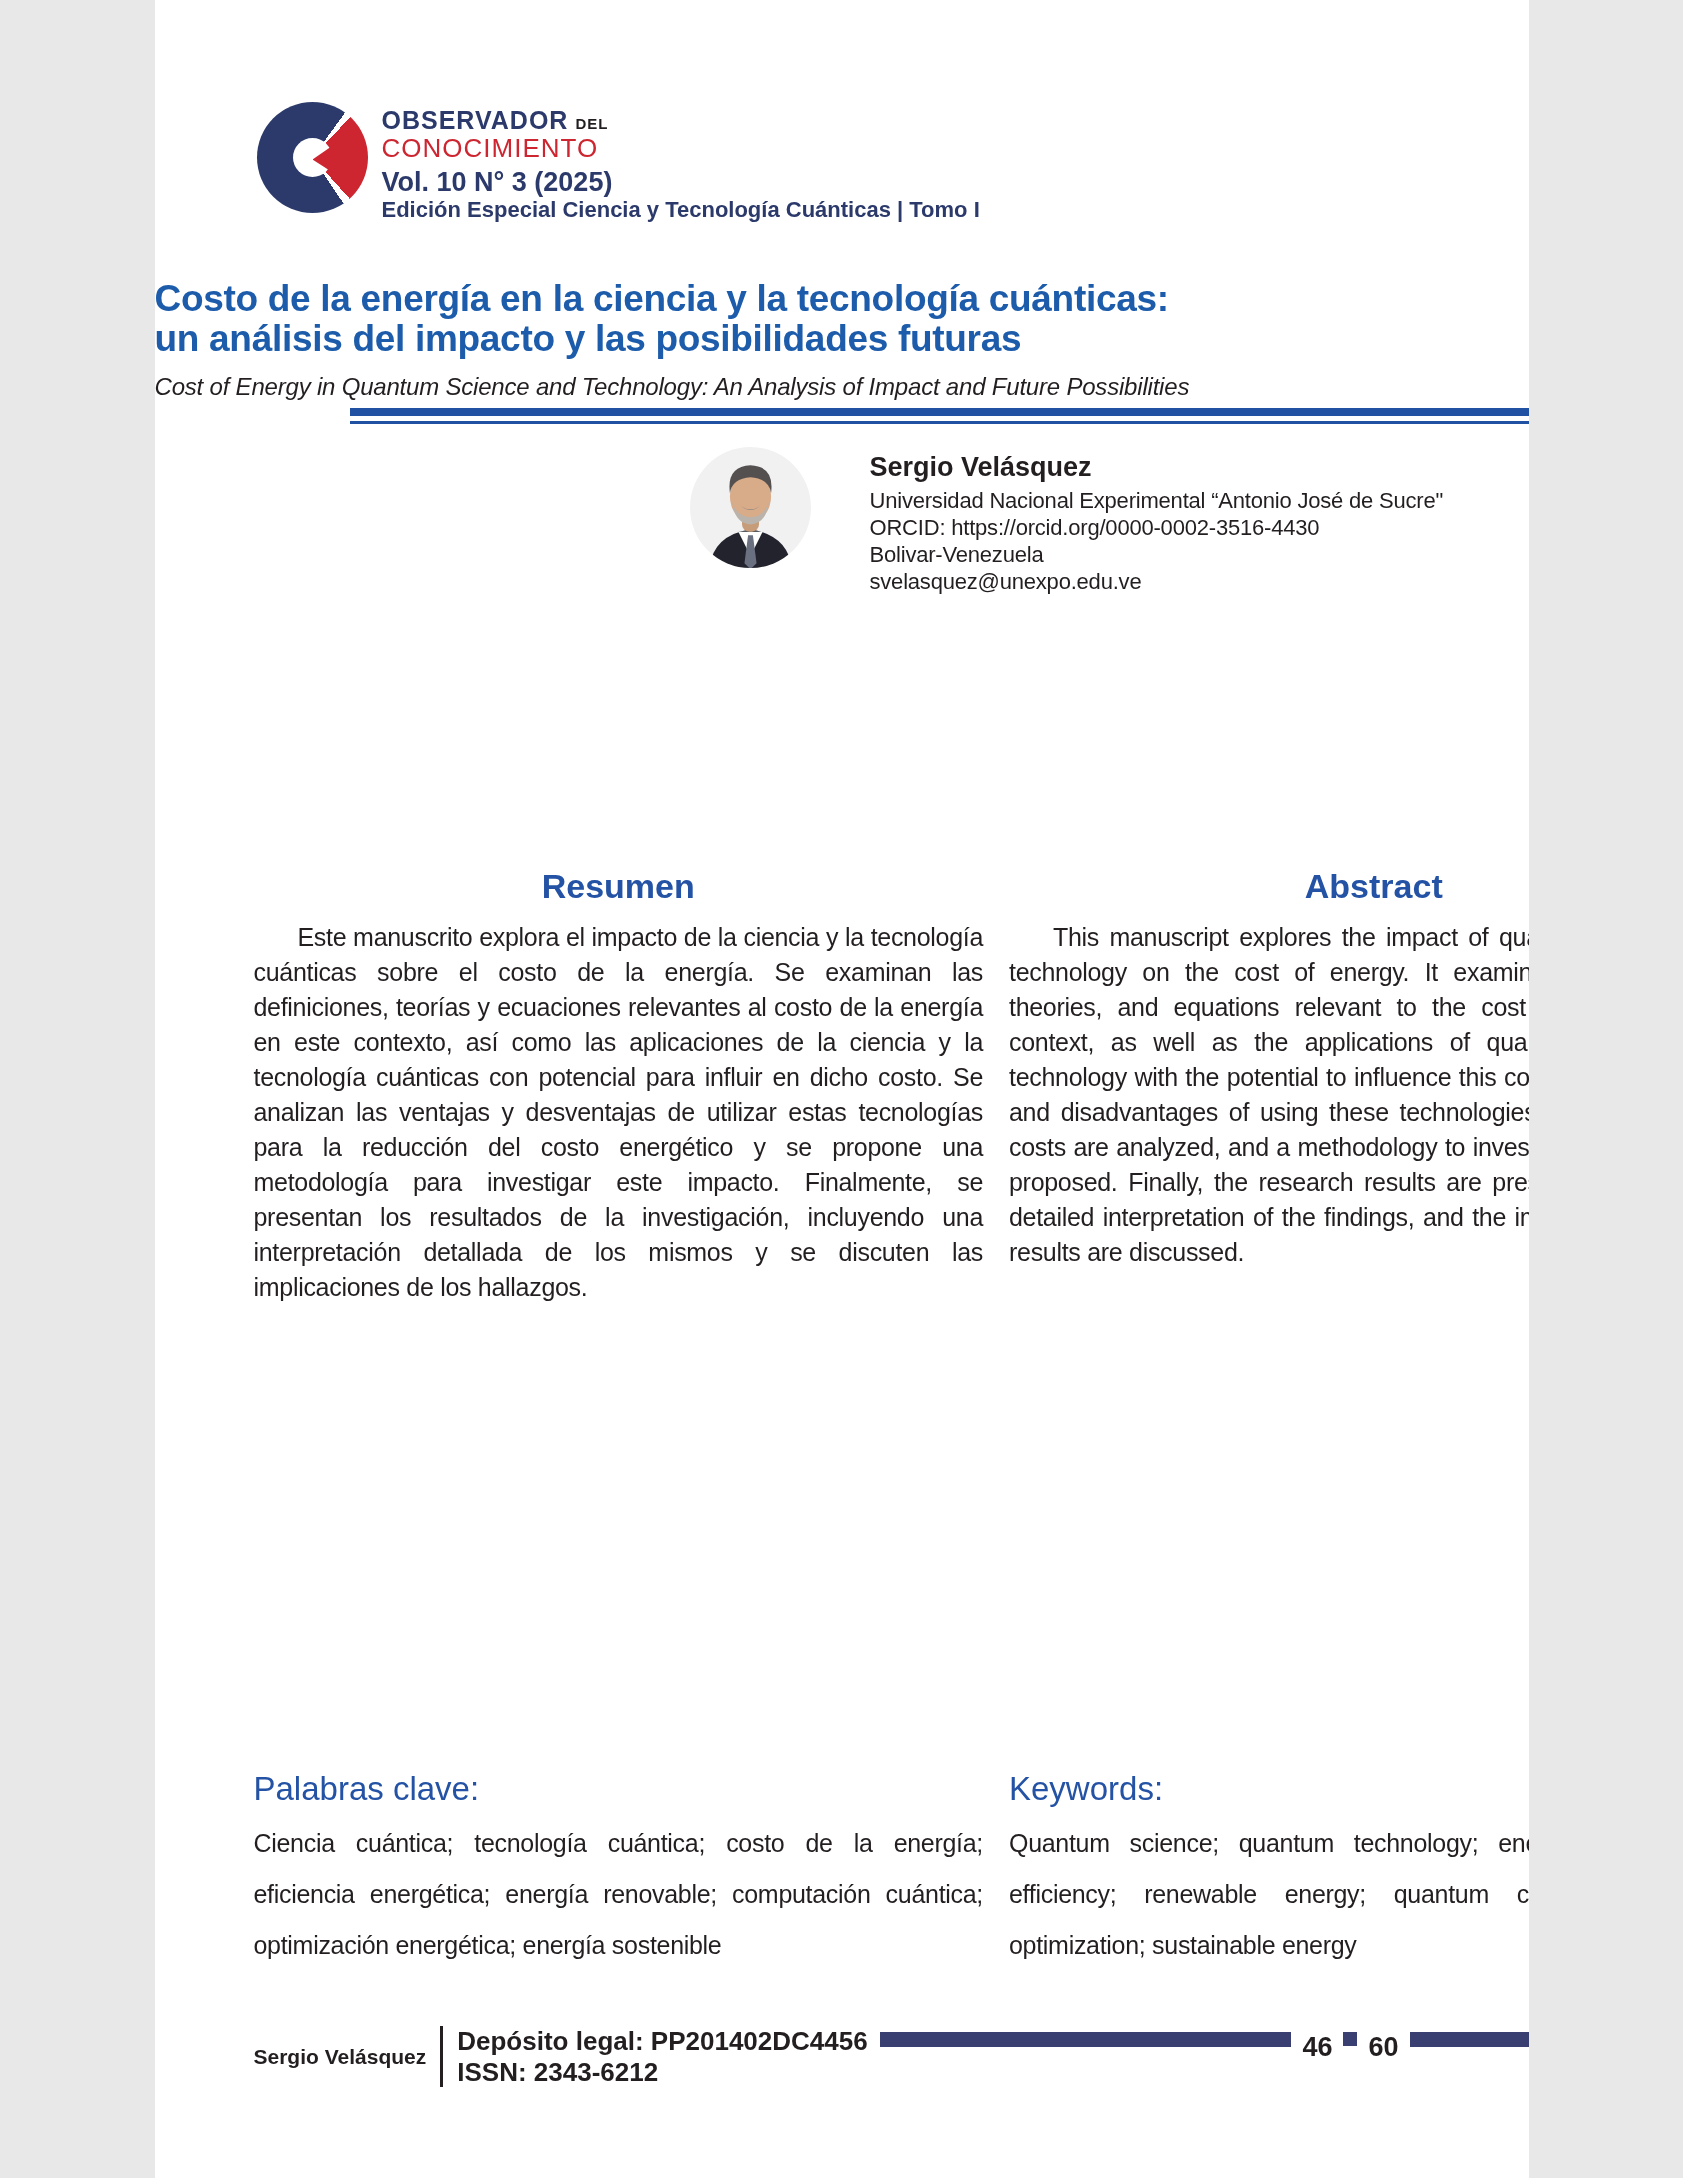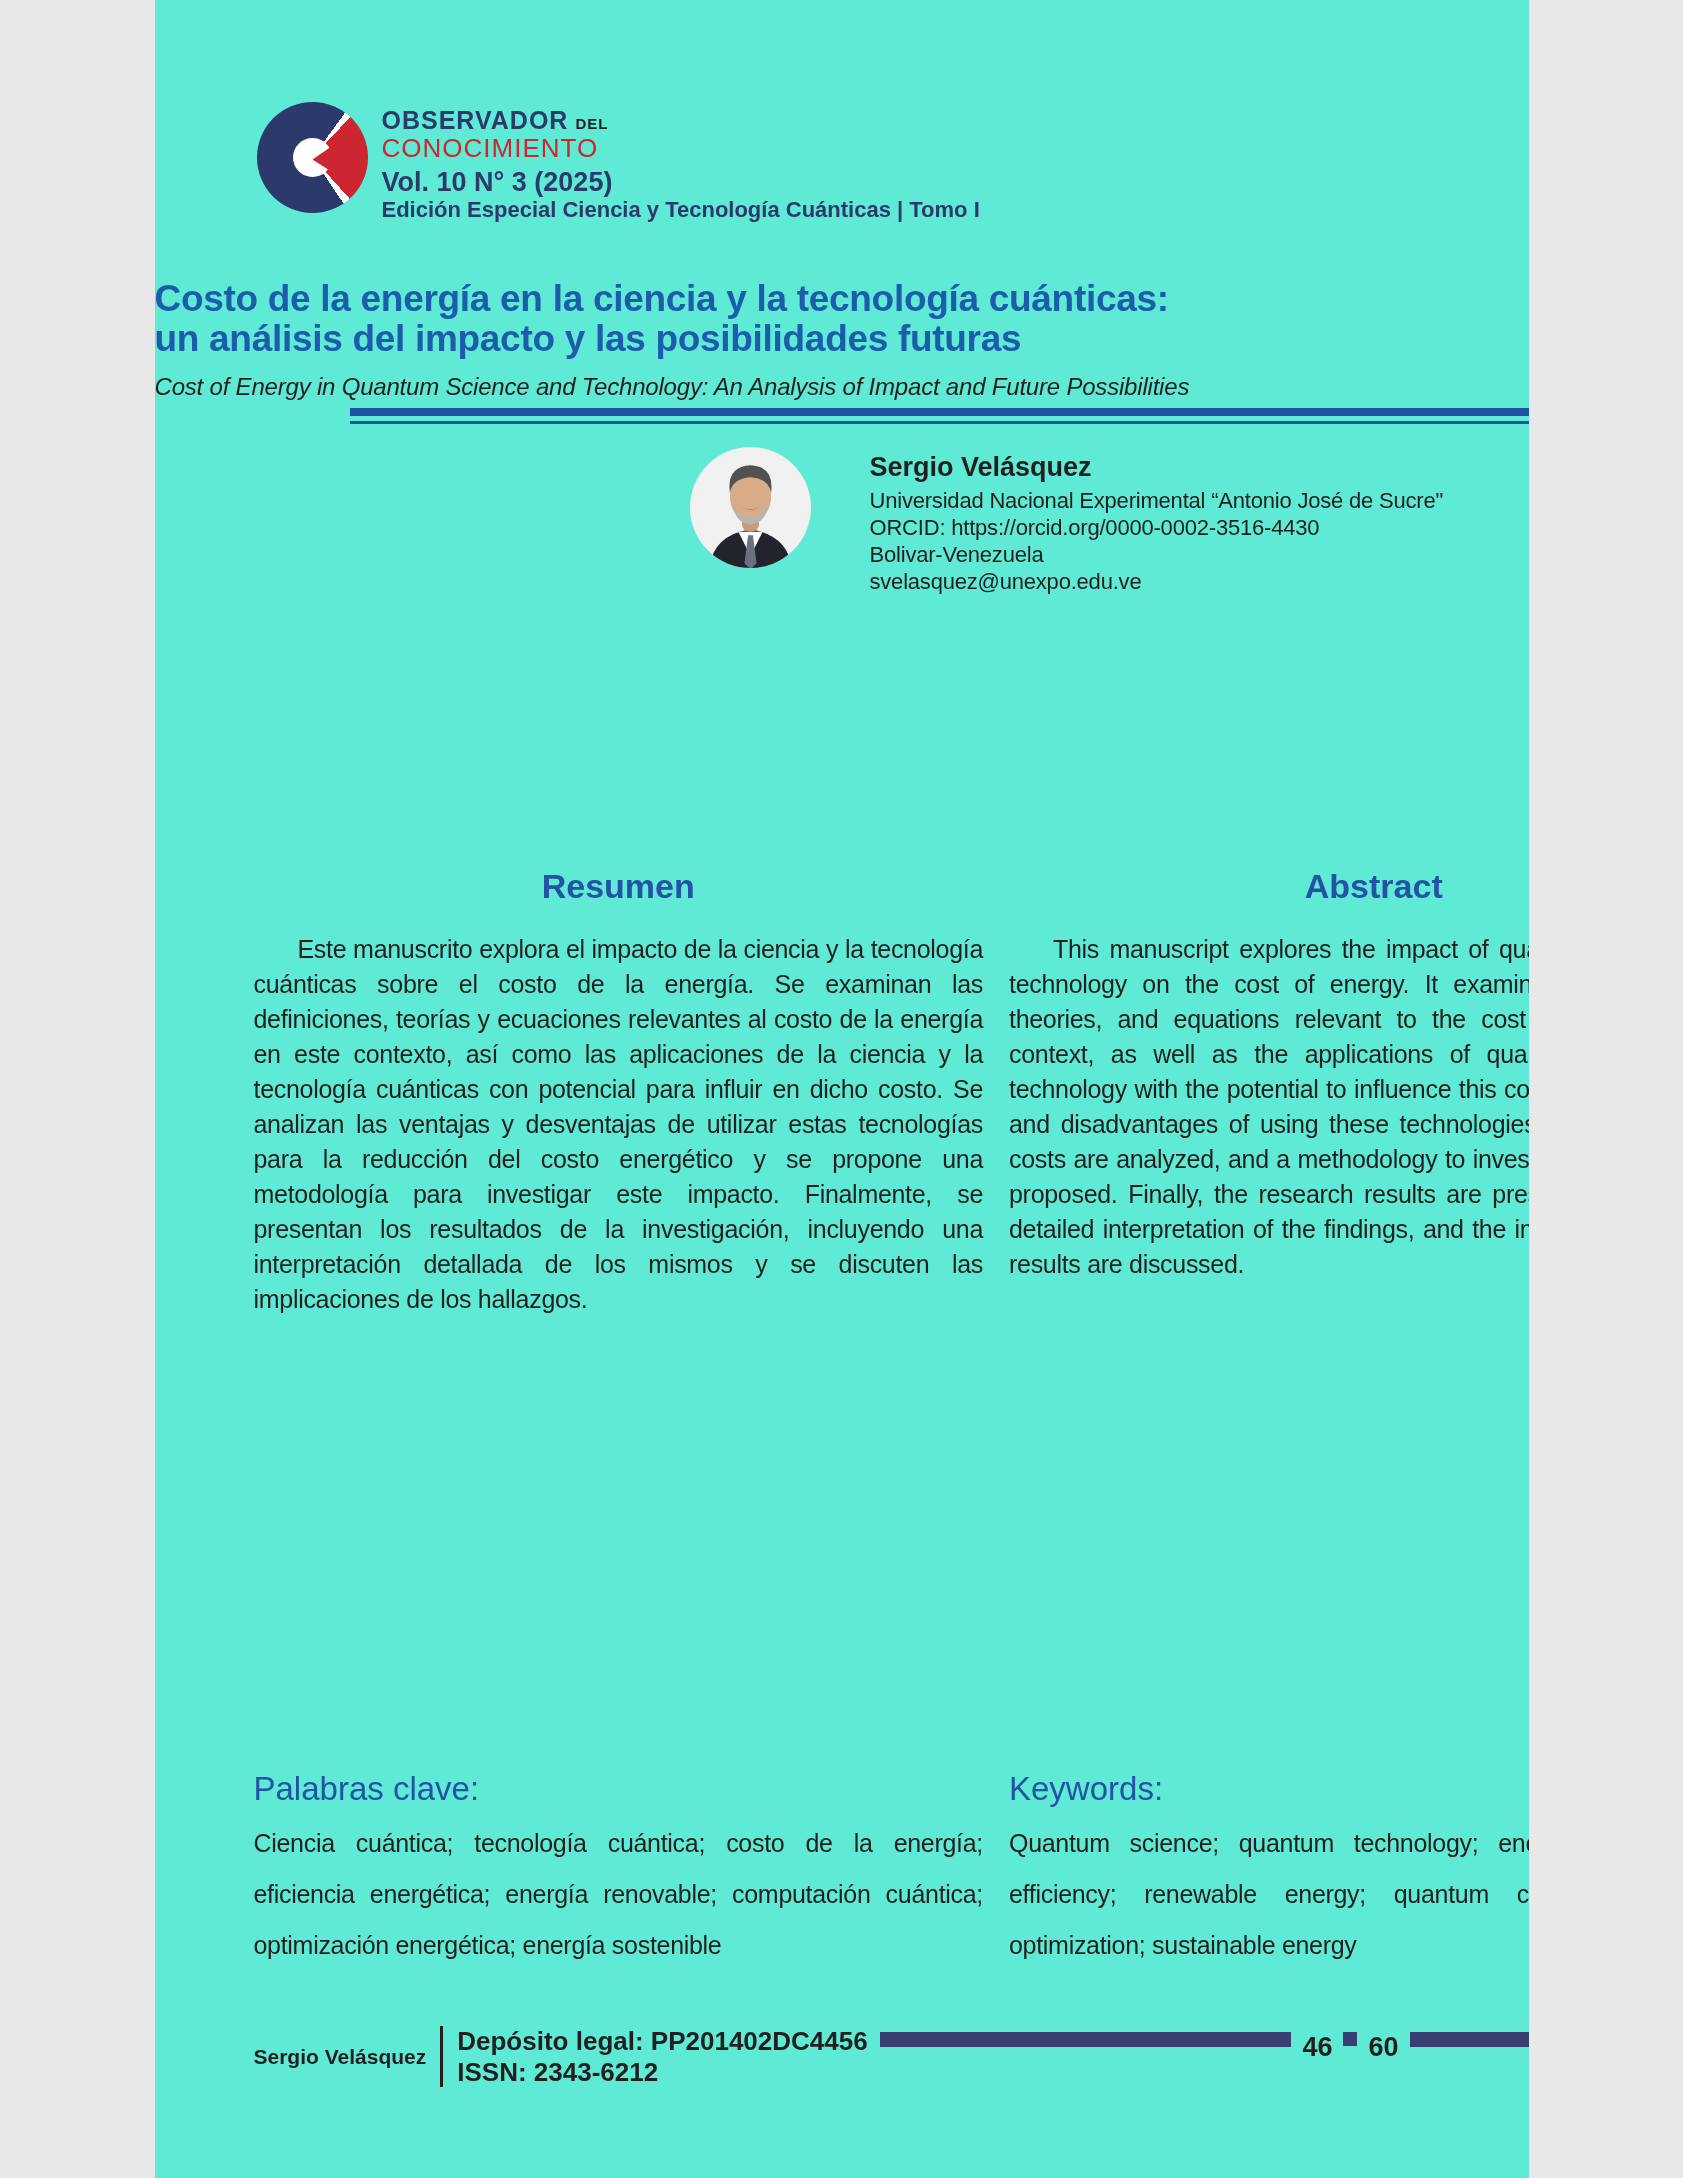--- a/index.html
+++ b/index.html
@@ -2,21 +2,21 @@
 <html style="--navy: #2C3A6B; --red: #CD2630; --title_blue: #1C5CAB; --heading_blue: #2452A4; --rule_blue: #2151A3; --bar_navy: #3A3F72; --text: #231F20;"><head>
 <meta charset="utf-8">
 <style>
   :root{
     --navy:#2C3A6B; --red:#CD2630; --title_blue:#1C5CAB; --heading_blue:#2452A4;
     --rule_blue:#2151A3; --bar_navy:#3A3F72; --text:#231F20;
   }
   *{margin:0;padding:0;box-sizing:border-box;}
   html,body{background:#e8e8e8;}
   .page{
-    position:relative; width:1374px; height:2178px; background:#5eead4; margin:0 auto;
+    position:relative; width:1374px; height:2178px; background:#ffffff; margin:0 auto;
     font-family:"Liberation Sans","DejaVu Sans",sans-serif; color:var(--text,#231F20);
     overflow:hidden;
   }
 
   
   .masthead{position:absolute; top:102px; left:102px; display:flex; gap:14px;}
   .logo{position:relative; width:111px; height:111px; border-radius:50%;
     background:conic-gradient(var(--navy) 0deg 36deg, #fff 36deg 43deg, var(--red) 43deg 138deg,
                #fff 138deg 146deg, var(--navy) 146deg 360deg);}
   .logo::after{content:''; position:absolute; inset:36px; background:#fff; border-radius:50%; z-index:1;}
@@ -41,21 +41,21 @@
   .author-row{position:absolute; top:447px; left:535px; display:flex; gap:59px;}
   .avatar{width:121px; height:121px; border-radius:50%; overflow:hidden; flex:none;}
   .avatar svg{display:block; width:100%; height:100%;}
   .author-info{padding-top:4px;}
   .author-name{font-size:27px; font-weight:bold; line-height:32px; margin-bottom:4px;}
   .author-line{font-size:22px; line-height:27px; letter-spacing:-0.2px;}
 
   
   .columns{position:absolute; left:99px; width:1485px; display:grid; grid-template-columns:1fr 1fr; column-gap:26px;}
   .abstracts{top:867px;}
-  .col h2{font-size:34px; font-weight:bold; color:var(--heading_blue); text-align:center; margin-bottom:26px;}
+  .col h2{font-size:34px; font-weight:bold; color:var(--heading_blue); text-align:center; margin-bottom:14px;}
   .col p.body{font-size:25px; line-height:35px; text-align:justify; text-indent:44px; letter-spacing:-0.3px; hyphens:auto;}
 
   
   .keywords-row{top:1770px;}
   .col h3{font-size:33px; font-weight:normal; color:var(--heading_blue); margin-bottom:10px;}
   .col p.kw{font-size:25px; line-height:51px; text-align:justify; letter-spacing:-0.3px; hyphens:auto;}
 
   
   .footer{position:absolute; top:2022px; left:99px; right:0; height:69px; display:flex; align-items:center;}
   .f-author{font-size:21px; font-weight:bold; padding-right:14px; white-space:nowrap;}

